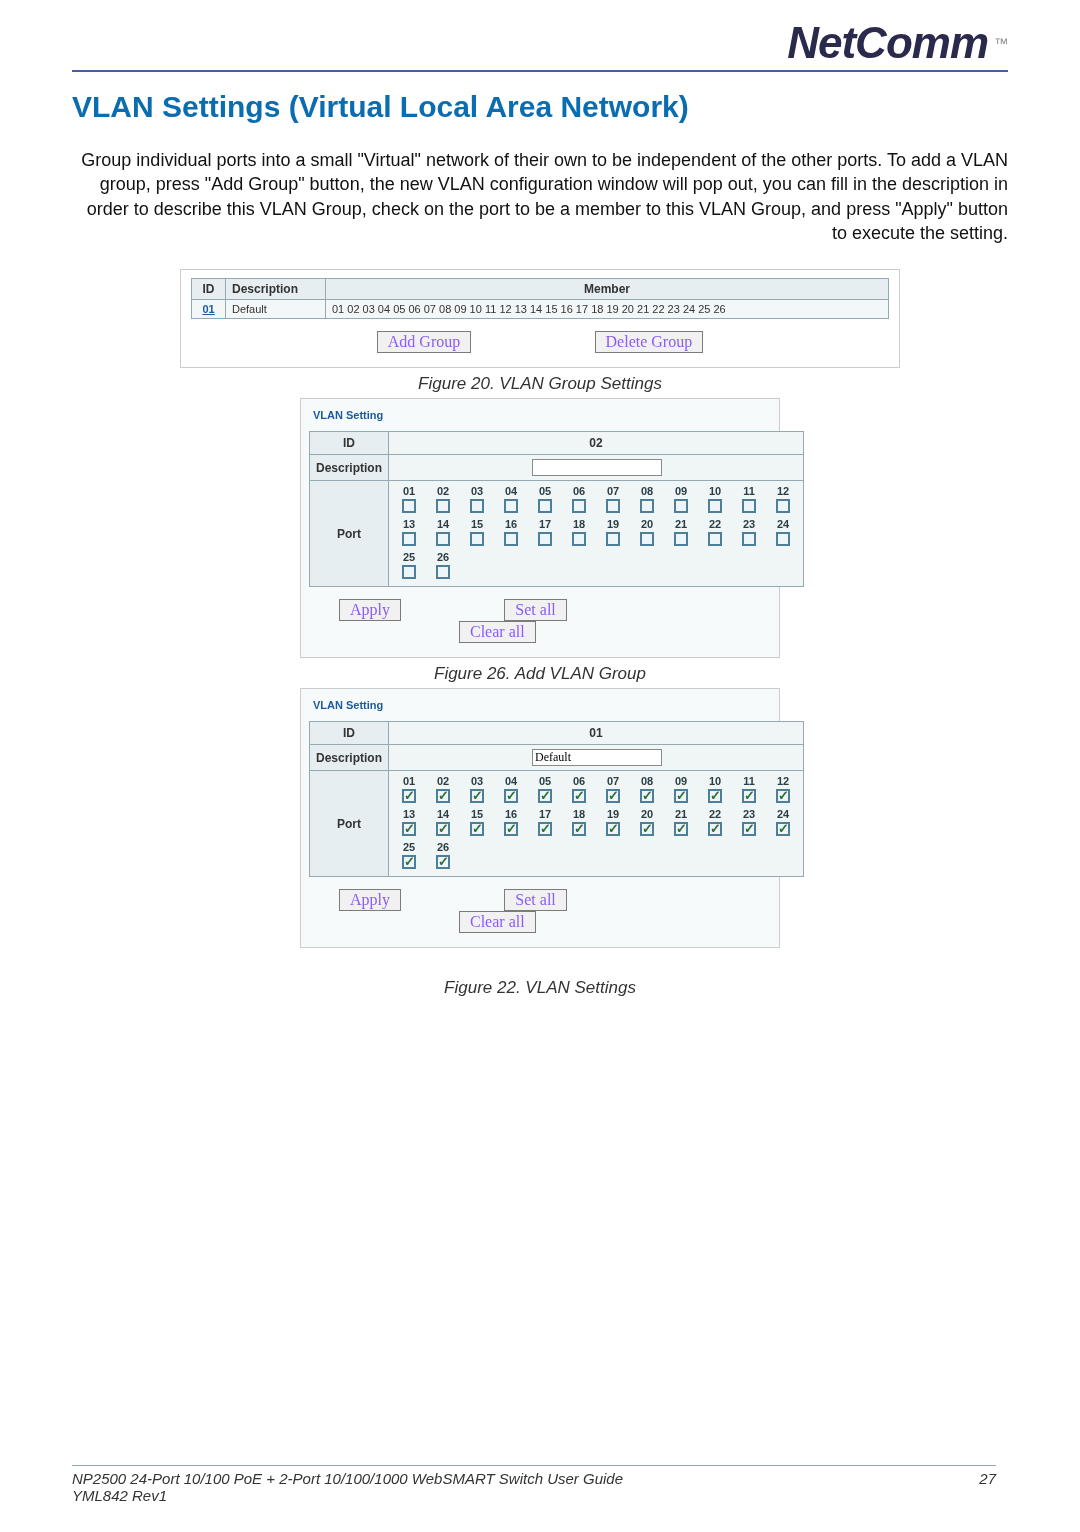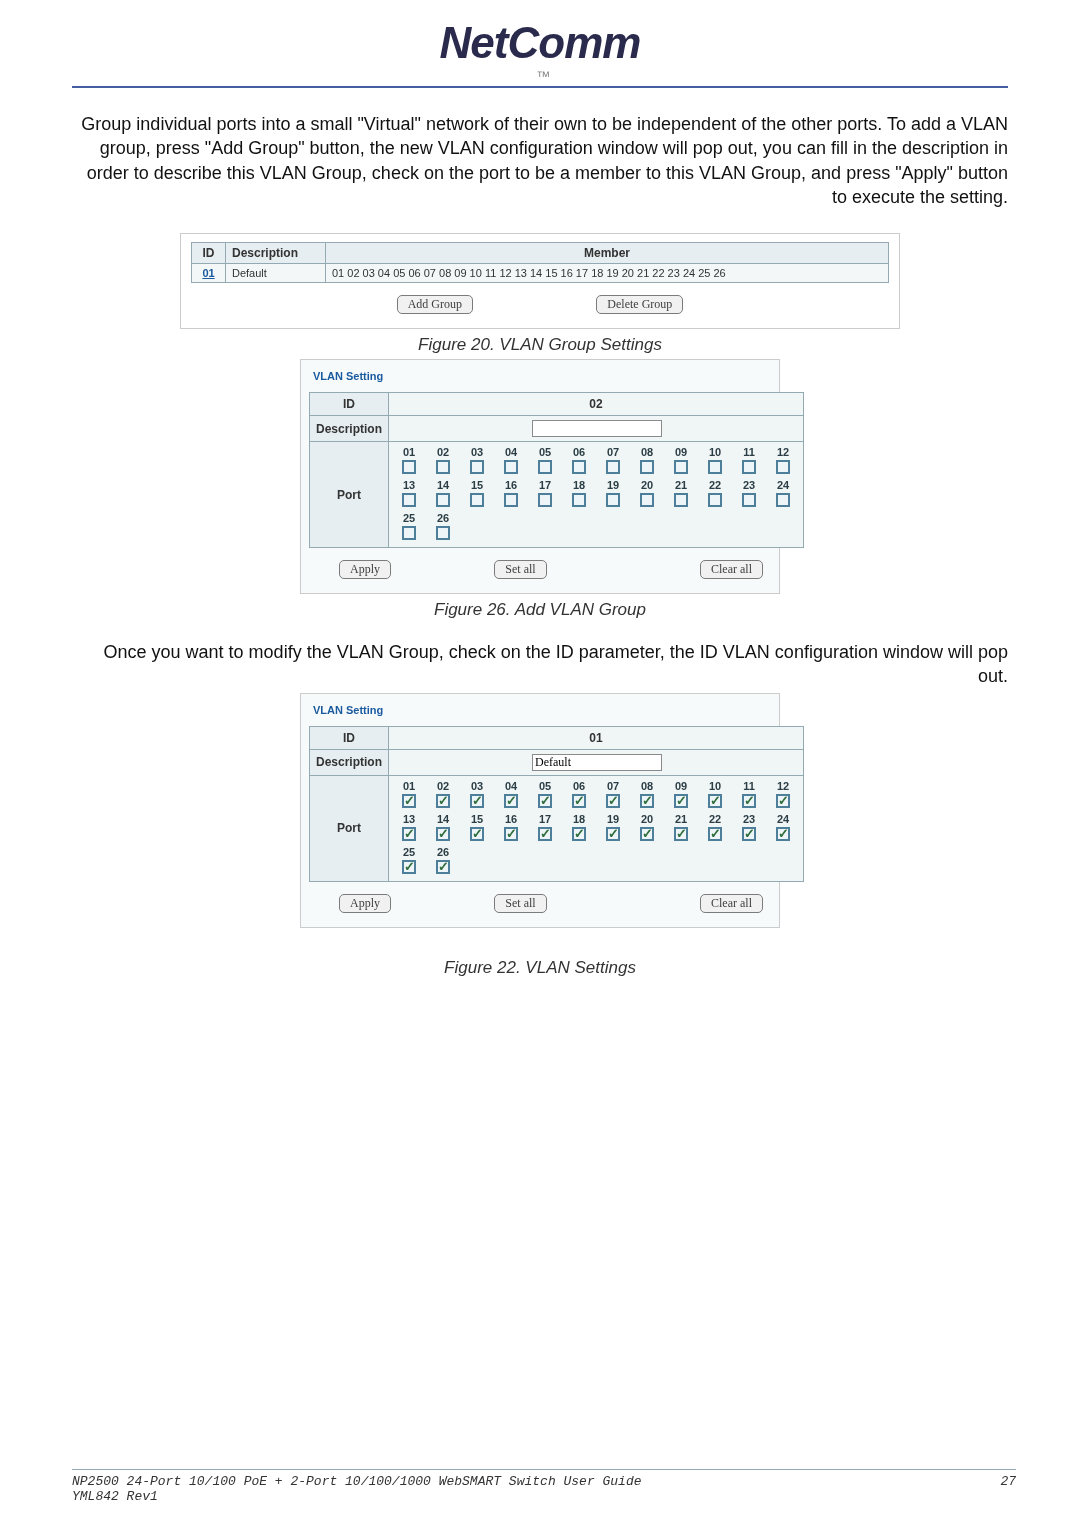--- a/index.html
+++ b/index.html
@@ -1,65 +1,66 @@
 <!DOCTYPE html>
 <html><head>
 <meta charset="utf-8">
 <style>
   * { box-sizing: border-box; margin: 0; padding: 0; }
   html, body { width: 1080px; background: #fff; font-family: Arial, Helvetica, sans-serif; color: #222; }
   .page { width: 1080px; padding: 18px 72px 0 72px; position: relative; min-height: 1532px; }
-  .brand { display: flex; justify-content: flex-end; align-items: center; flex-direction: column; }
+  .brand { display: flex; justify-content: flex-end; align-items: center; }
   .brand-text { font-family: "Arial Black", Arial, sans-serif; font-weight: 900; font-style: italic; font-size: 44px; letter-spacing: -1px; color: #2a2a4d; }
   .brand-tm { font-size: 14px; color: #888; margin-left: 6px; font-family: Arial; font-style: normal; }
   .rule { border: none; border-top: 2px solid #465fa1; margin-top: 2px; }
   .h1 { color: #0a6db1; font-size: 30px; font-weight: 600; margin-top: 18px; font-family: "Helvetica Neue", Arial, sans-serif; }
   .para { font-size: 18px; line-height: 1.35; margin-top: 24px; color: #111; font-family: "Helvetica Neue", Arial, sans-serif; font-weight: 300; text-align: right; }
   .figure-wrap { display: flex; flex-direction: column; align-items: center; margin-top: 24px; }
   .figcap { font-style: italic; color: #333; font-size: 17px; margin-top: 6px; text-align: left; font-family: "Helvetica Neue", Arial, sans-serif; }
   
   .panel20 { width: 720px; border: 1px solid #ccc; background: #fff; padding: 8px 10px 14px 10px; font-family: Tahoma, Verdana, sans-serif; font-size: 12px; color: #333; }
   .panel20 .title { color: #1a5a9e; font-weight: bold; font-size: 13px; margin-bottom: 10px; }
   .tbl20 { width: 100%; border-collapse: collapse; }
   .tbl20 th { background: #e6eef1; border: 1px solid #94aab2; font-weight: bold; font-size: 12px; padding: 3px 6px; text-align: center; }
   .tbl20 td { border: 1px solid #94aab2; background: #f3f7f8; font-size: 11px; padding: 3px 6px; }
   .tbl20 .id-link { color: #1a5a9e; text-decoration: underline; font-weight: bold; }
   .btnrow20 { text-align: center; margin-top: 12px; }
-  .btn { display: inline-block; background: #f2f1f1; border: 1px solid #7b7b7b; padding: 1px 10px; font-family: "Times New Roman", serif; font-size: 12px; color: #404040; cursor: pointer; border-radius: 5px; }
+  .btn { display: inline-block; background: #f2f1f1; border: 1px solid #7b7b7b; padding: 1px 10px; font-family: "Times New Roman", serif; font-size: 16px; color: #8b5cf6; cursor: pointer; border-radius: 0; }
   .btn + .btn { margin-left: 120px; }
   
   .panelV { width: 480px; border: 1px solid #ccc; background: #f7fafb; padding: 6px 8px 14px 8px; font-family: Tahoma, Verdana, sans-serif; font-size: 12px; color: #333; }
   .panelV .title { color: #1a5a9e; font-weight: bold; font-size: 11px; margin: 4px 0 10px 4px; }
   .vtable { width: 100%; border-collapse: collapse; }
   .vtable th { background: #e6eef1; border: 1px solid #94aab2; font-weight: bold; font-size: 12px; padding: 4px 6px; text-align: center; width: 100px; }
   .vtable td { background: #f0f5f6; border: 1px solid #94aab2; padding: 4px 6px; text-align: center; }
   .portgrid { display: grid; grid-template-columns: repeat(12, 28px); gap: 2px 6px; justify-content: center; }
   .plabel { font-size: 11px; font-weight: bold; color: #2b3e45; text-align: center; }
   .pcheck { width: 14px; height: 14px; border: 2px solid #4d7f9b; display: inline-block; background: #eef5f8; position: relative; }
   .pcheck.checked::after { content: "✓"; position: absolute; top: -3px; left: 0; font-size: 13px; color: #2f6e3a; font-weight: bold; }
   .desc-input { width: 130px; font-family: "Times New Roman", serif; font-size: 12px; padding: 0 2px; background: #fff; border: 1px solid #8a8a8a; }
   .row-input { text-align: left; padding-left: 8px !important; }
   .vbtnrow { margin-top: 12px; }
   .vbtnrow .btn { margin-left: 30px; }
   .vbtnrow .btn:nth-child(2) { margin-left: 100px; }
   .vbtnrow .btn:nth-child(3) { margin-left: 150px; }
   
-  .footer { position: absolute; bottom: 28px; left: 72px; right: 64px; border-top: 1px solid #94aab2; padding-top: 4px; display: flex; justify-content: space-between; font-style: italic; font-size: 13px; color: #333; font-family: Liberation Mono, monospace; }
+  .footer { position: absolute; bottom: 28px; left: 72px; right: 84px; border-top: 1px solid #94aab2; padding-top: 4px; display: flex; justify-content: space-between; font-style: italic; font-size: 15px; color: #333; font-family: Liberation Sans, sans-serif; }
 </style>
 </head>
 <body>
 
 <div class="page">
 
   <div class="brand">
     <span class="brand-text">NetComm</span>
     <span class="brand-tm">™</span>
   </div>
   <hr class="rule">
 
+  <h1 class="h1">VLAN Settings (Virtual Local Area Network)</h1>
 
   <p class="para">Group individual ports into a small "Virtual" network of their own to be independent of the other ports. To add a VLAN group, press "Add Group" button, the new VLAN configuration window will pop out, you can fill in the description in order to describe this VLAN Group, check on the port to be a member to this VLAN Group, and press "Apply" button to execute the setting.</p>
 
   <div class="figure-wrap">
     <div class="panel20">
       <table class="tbl20">
         <tbody>
             <tr>
           <th style="width:34px">ID</th>
           <th style="width:100px;text-align:left;padding-left:6px">Description</th>
@@ -176,21 +177,20 @@
         </table>
       <div class="vbtnrow">
         <span class="btn">Apply</span>
         <span class="btn">Set all</span>
         <span class="btn">Clear all</span>
       </div>
     </div>
     <div class="figcap">Figure 26. Add VLAN Group</div>
   </div>
 
-  <p class="para" style="margin-top:20px">Once you want to modify the VLAN Group, check on the ID parameter, the ID VLAN configuration window will pop out.</p>
 
   <div class="figure-wrap" style="margin-top:4px">
     <div class="panelV">
       <div class="title">VLAN Setting</div>
       <table class="vtable">
         <tbody>
             <tr>
           <th>ID</th>
           <td style="font-weight:bold">01</td>
         </tr>

